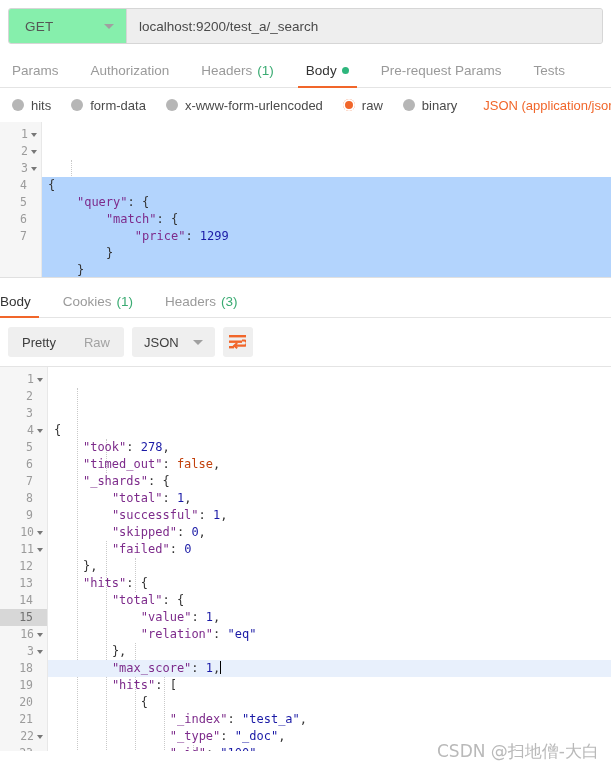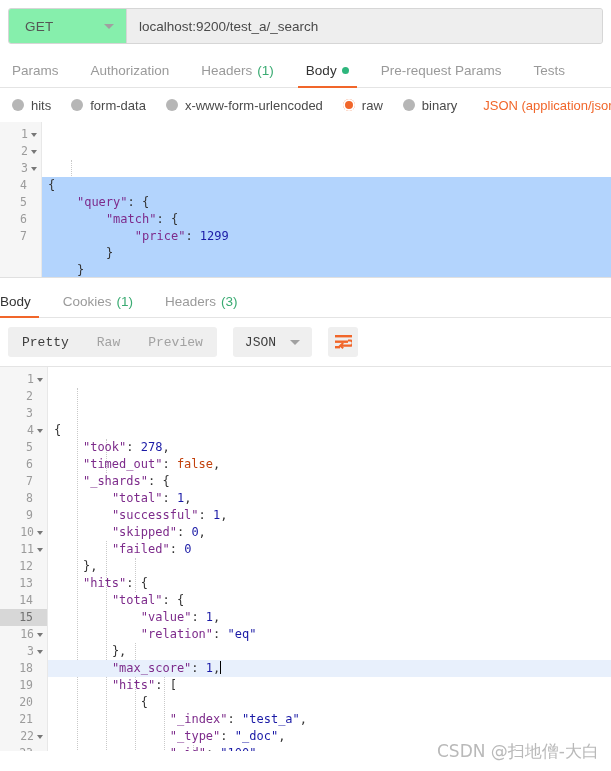--- a/index.html
+++ b/index.html
@@ -228,24 +228,23 @@
     padding: 12px 0 0 0;
     border-bottom: 1px solid #e4e4e4;
     background: #ffffff;
     height: 40px;
   }
   .resp-tabs .tab { padding-bottom: 8px; }
 
   .resp-toolbar {
     display: flex;
     align-items: center;
-    gap: 16px;
+    gap: 8px;
     padding: 9px 0 9px 8px;
     background: #ffffff;
-    font-family: Liberation Mono, monospace;
   }
   .seg-group {
     display: flex;
     background: #efefef;
     border-radius: 3px;
     height: 30px;
     align-items: stretch;
   }
   .seg {
     display: flex;
@@ -407,21 +406,20 @@
   <div class="tab">
     <span>Headers</span>
     <span class="tab-count">(3)</span>
   </div>
 </div>
 
 <div class="resp-toolbar">
   <div class="seg-group">
     <div class="seg active">Pretty</div>
     <div class="seg">Raw</div>
-    <div class="seg">Preview</div>
   </div>
   <div class="lang-select">
     <span>JSON</span>
     <span class="caret-down"></span>
   </div>
   <div class="wrap-btn">
     <svg width="17" height="14" viewBox="0 0 17 14">
       <rect x="0" y="0" width="17" height="2.4" fill="#f1662a"></rect>
       <rect x="0" y="5.5" width="13" height="2.4" fill="#f1662a"></rect>
       <path d="M13 5.5 h2.2 a2.6 2.6 0 0 1 0 5.2 H6.5" stroke="#f1662a" stroke-width="2.2" fill="none"></path>

